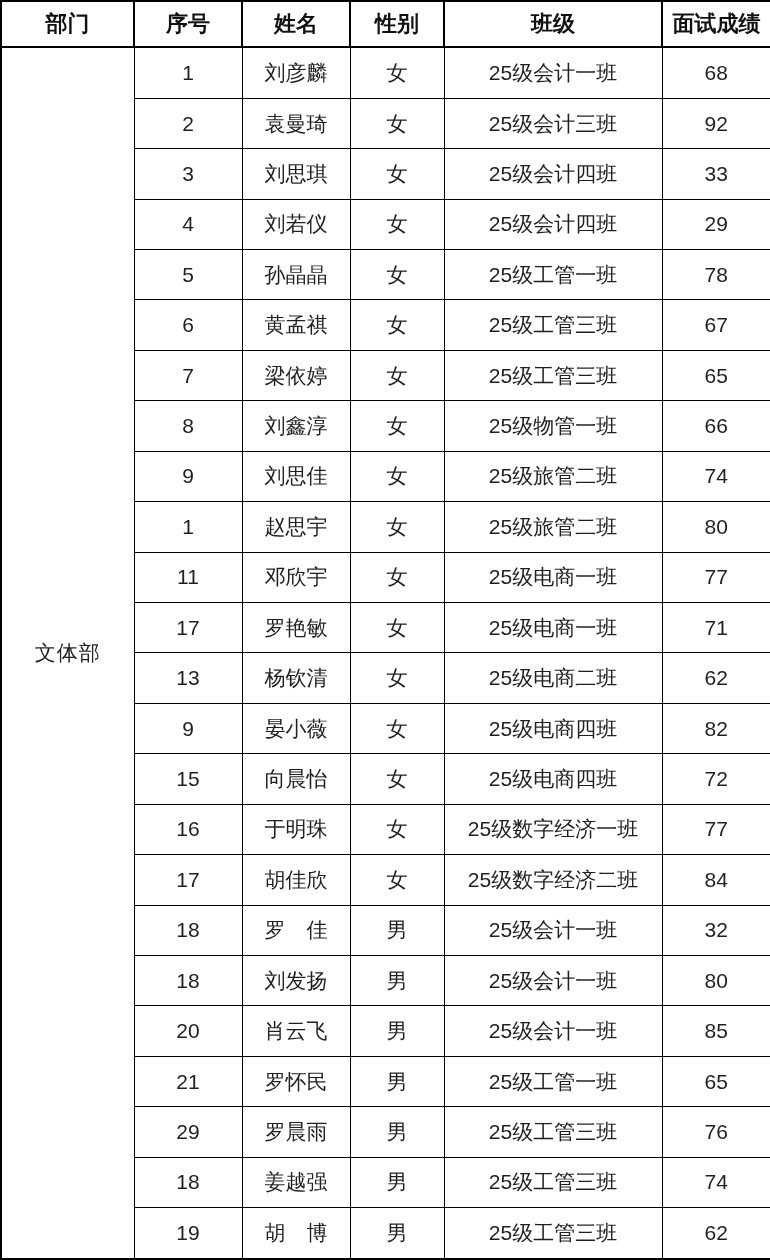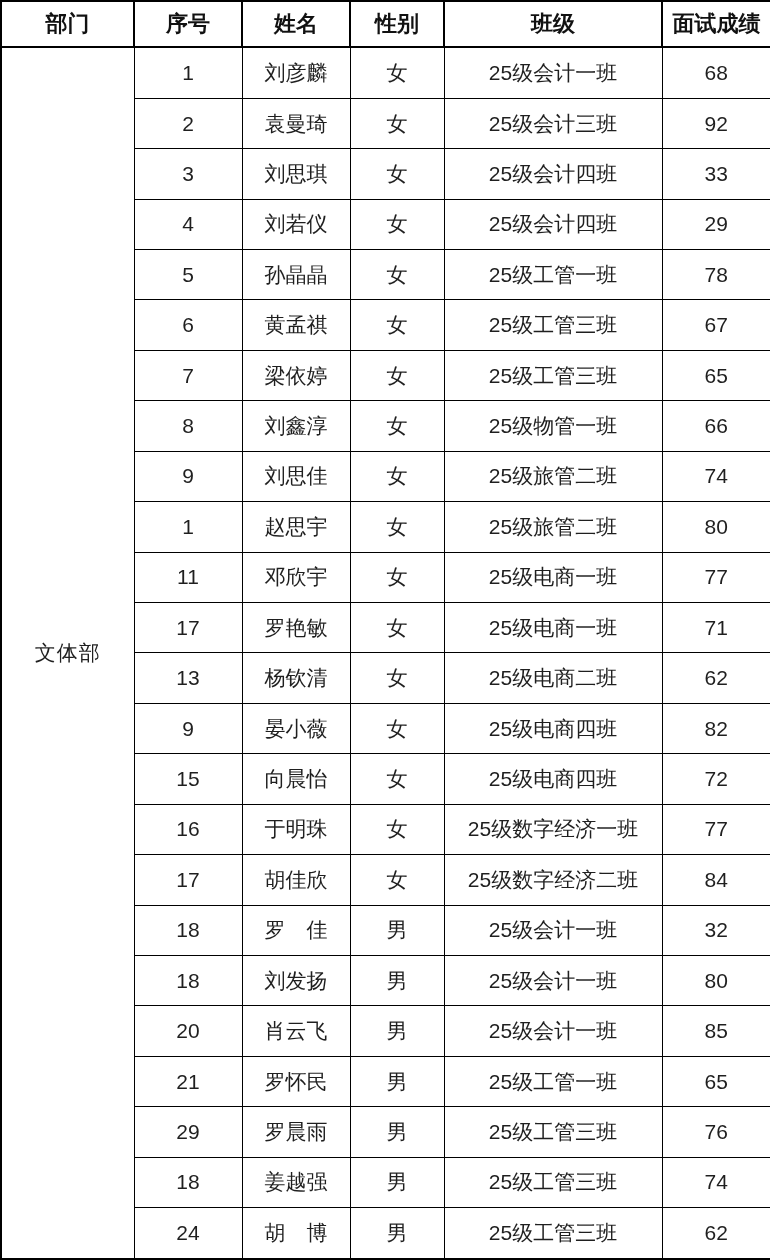--- a/index.html
+++ b/index.html
@@ -238,21 +238,21 @@
           <td>76</td>
         </tr>
         <tr>
           <td>18</td>
           <td>姜越强</td>
           <td>男</td>
           <td>25级工管三班</td>
           <td>74</td>
         </tr>
         <tr>
-          <td>24</td>
+          <td>19</td>
           <td>胡　博</td>
           <td>男</td>
           <td>25级工管三班</td>
           <td>62</td>
         </tr>
       </tbody>
   </table>
 </div>
 
 </body></html>

